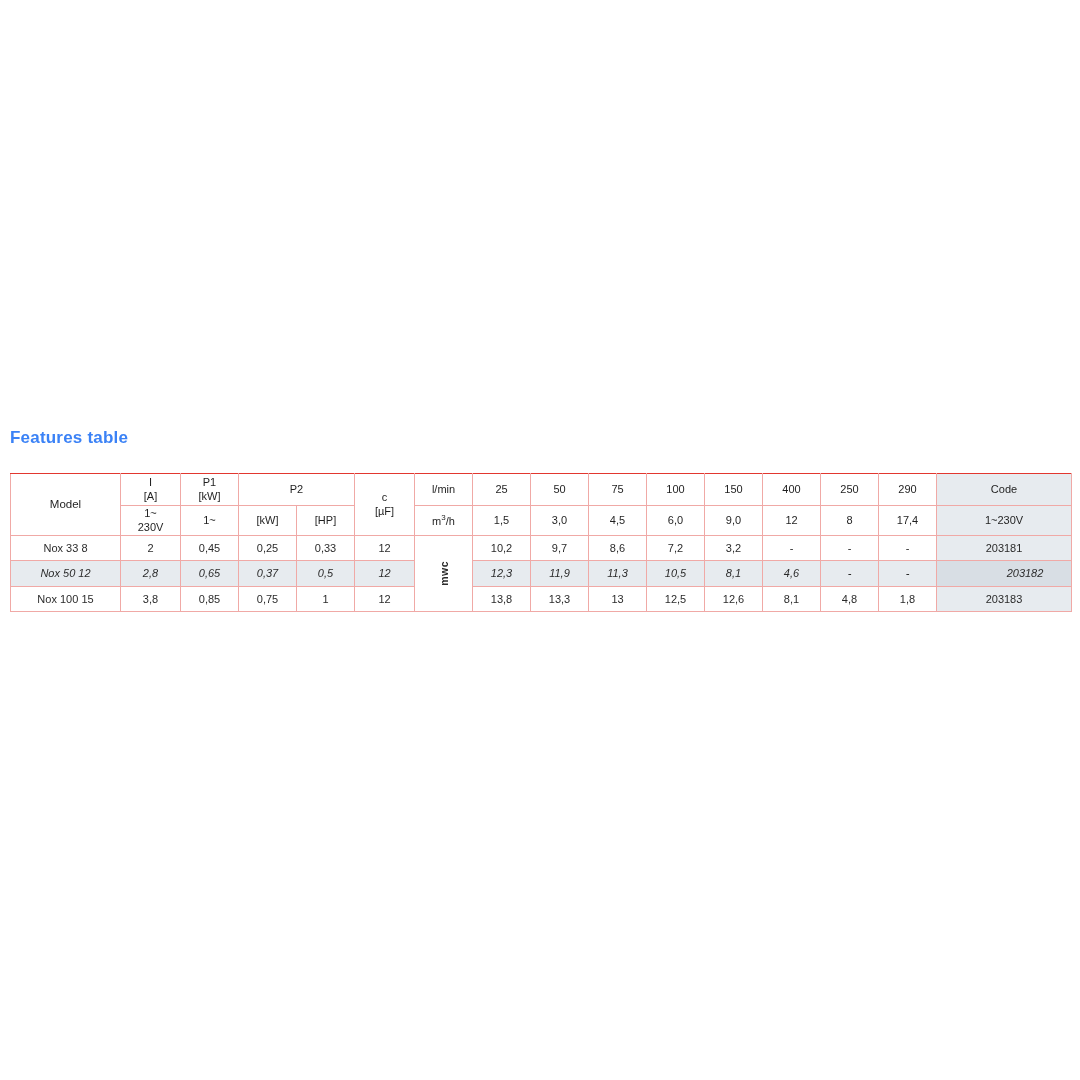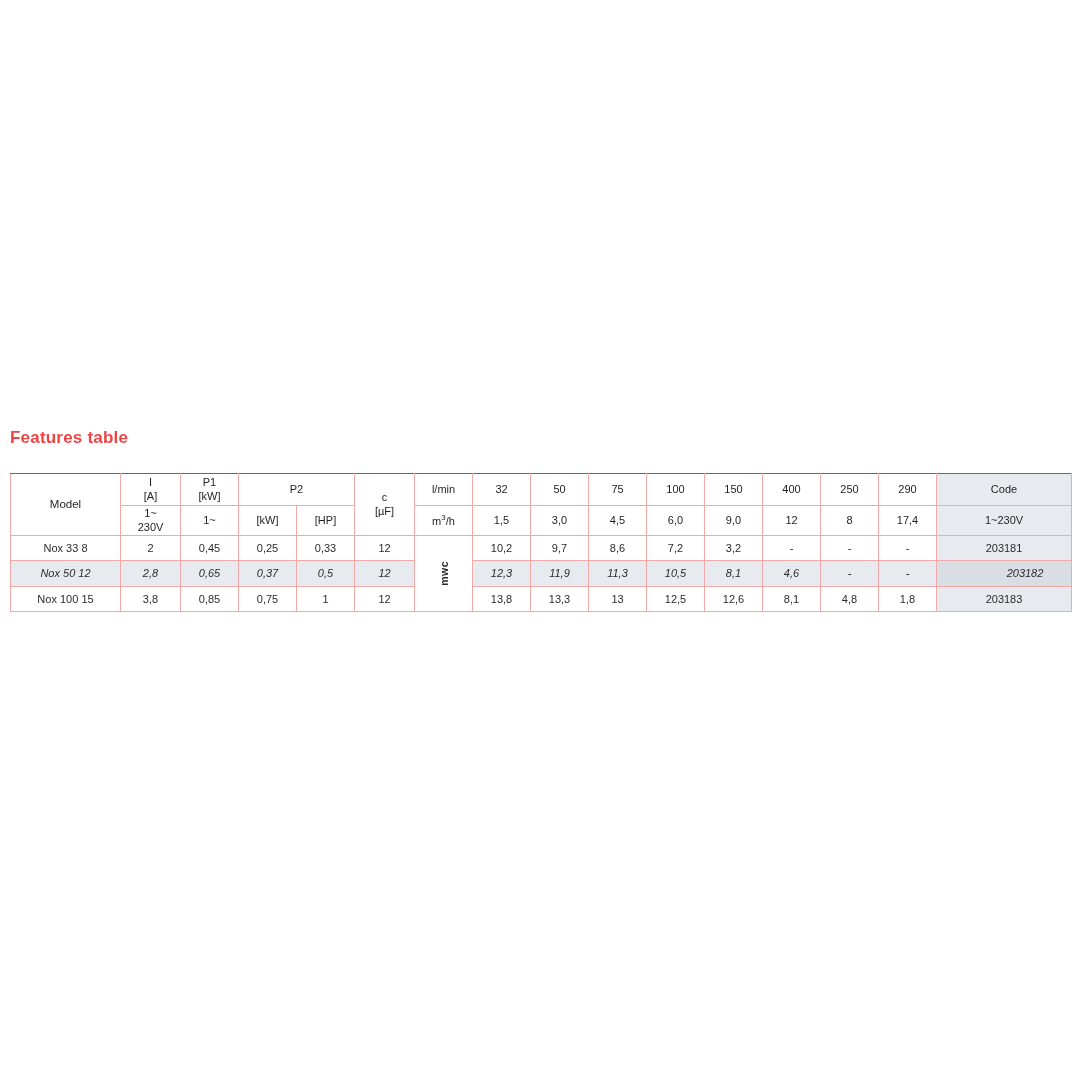--- a/index.html
+++ b/index.html
@@ -17,21 +17,21 @@
     height: 1080px;
     overflow: hidden;
   }
 
   .section-title {
     position: absolute;
     left: 10px;
     top: 428px;
     font-size: 17px;
     font-weight: 700;
-    color: #ef4444;
+    color: #3b82f6;
     letter-spacing: 0.2px;
   }
 
   .table-wrap {
     position: absolute;
     left: 10px;
     top: 473px;
     width: 1062px;
   }
 
@@ -164,21 +164,21 @@
           <td class="hdr">
             <div>P1</div>
             <div>[kW]</div>
           </td>
           <td class="hdr" colspan="2">P2</td>
           <td class="hdr" rowspan="2">
             <div>c</div>
             <div>[µF]</div>
           </td>
           <td class="hdr unit-cell">l/min</td>
-          <td class="hdr">32</td>
+          <td class="hdr">25</td>
           <td class="hdr">50</td>
           <td class="hdr">75</td>
           <td class="hdr">100</td>
           <td class="hdr">150</td>
           <td class="hdr">400</td>
           <td class="hdr">250</td>
           <td class="hdr">290</td>
           <td class="hdr code-col">Code</td>
         </tr>
         <tr class="row-h2">

